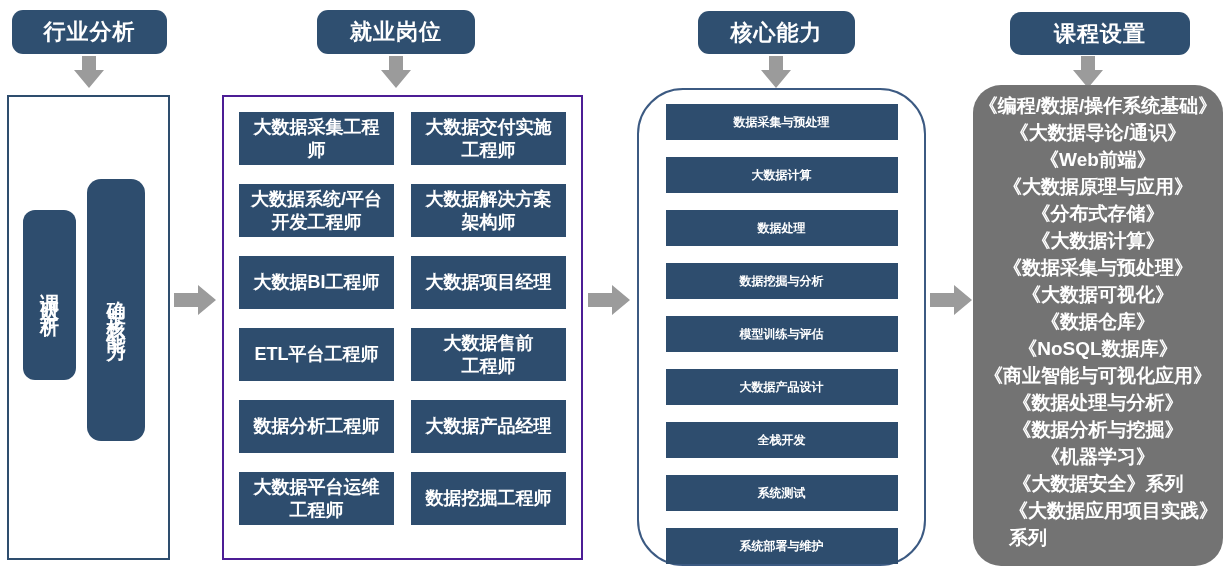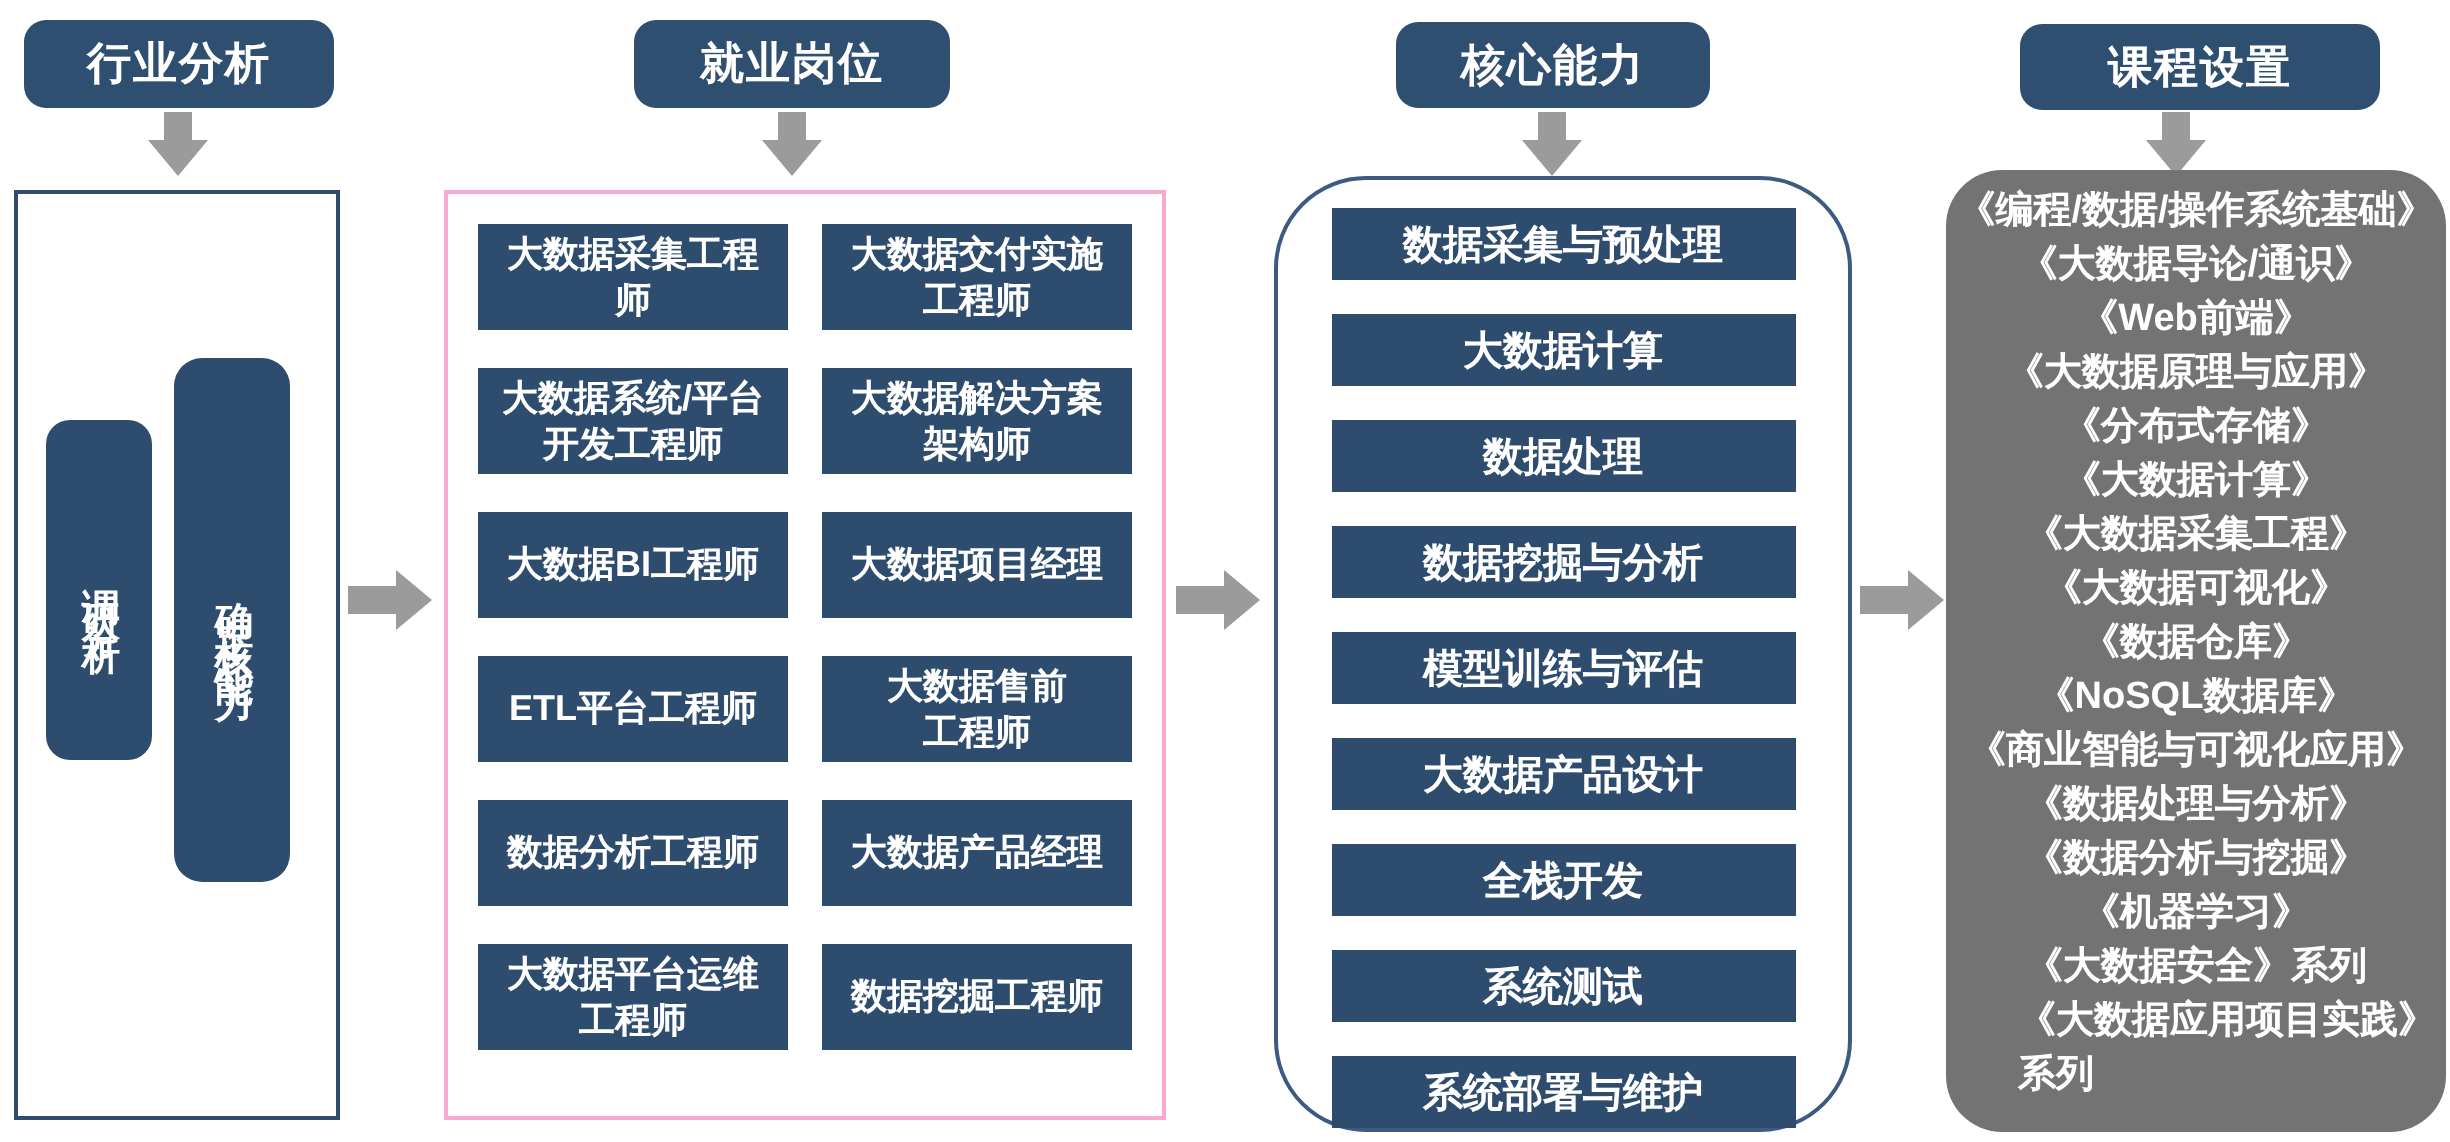--- a/index.html
+++ b/index.html
@@ -34,21 +34,21 @@
   .vpill {
     position:absolute; background:#2E4D6E; color:#fff; font-weight:bold;
     font-size:19px; display:flex; align-items:center; justify-content:center;
     writing-mode:vertical-rl; text-orientation:upright; letter-spacing:8px;
   }
   #pill-research { left:14px; top:113px; width:53px; height:170px; border-radius:12px; }
   #pill-define   { left:78px; top:82px;  width:58px; height:262px; border-radius:14px; }
   
   #panel2 {
     position:absolute; left:222px; top:95px; width:361px; height:465px;
-    background:#fff; border:2px solid #f9a8d4; box-sizing:border-box;
+    background:#fff; border:2px solid #4c1d95; box-sizing:border-box;
   }
   #jobs-grid {
     position:absolute; inset:0; display:grid;
     grid-template-columns:1fr 1fr; grid-auto-rows:53px;
     column-gap:17px; row-gap:19px; padding:15px 15px 0 15px;
   }
   .job-box {
     background:#2E4D6E; color:#fff; font-weight:bold; font-size:18px;
     line-height:23px; text-align:center; white-space:pre-line;
     display:flex; align-items:center; justify-content:center;
@@ -58,21 +58,21 @@
     position:absolute; left:637px; top:88px; width:289px; height:478px;
     background:#fff; border:2px solid #3C5A82; border-radius:46px;
     box-sizing:border-box;
   }
   #abilities-list {
     position:absolute; inset:0; display:flex; flex-direction:column;
     align-items:center; padding-top:14px; gap:17px;
   }
   .ability-bar {
     width:232px; height:36px; background:#2E4D6E; color:#fff;
-    font-weight:bold; font-size:20px; flex:0 0 auto;
+    font-weight:bold; font-size:12px; flex:0 0 auto;
     display:flex; align-items:center; justify-content:center;
   }
   
   #panel4 {
     position:absolute; left:973px; top:85px; width:250px; height:481px;
     background:#737373; border-radius:28px; box-sizing:border-box;
     padding:7px 2px; overflow:hidden;
   }
   #courses-list { display:flex; flex-direction:column; }
   .course-item {
@@ -171,21 +171,21 @@
   </div>
 
   <div id="panel4">
     <div id="courses-list">
         <div class="course-item">《编程/数据/操作系统基础》</div>
         <div class="course-item">《大数据导论/通识》</div>
         <div class="course-item">《Web前端》</div>
         <div class="course-item">《大数据原理与应用》</div>
         <div class="course-item">《分布式存储》</div>
         <div class="course-item">《大数据计算》</div>
-        <div class="course-item">《大数据采集工程》</div>
+        <div class="course-item">《数据采集与预处理》</div>
         <div class="course-item">《大数据可视化》</div>
         <div class="course-item">《数据仓库》</div>
         <div class="course-item">《NoSQL数据库》</div>
         <div class="course-item">《商业智能与可视化应用》</div>
         <div class="course-item">《数据处理与分析》</div>
         <div class="course-item">《数据分析与挖掘》</div>
         <div class="course-item">《机器学习》</div>
         <div class="course-item">《大数据安全》系列</div>
         <div class="course-item">《大数据应用项目实践》系列</div>
       </div>

